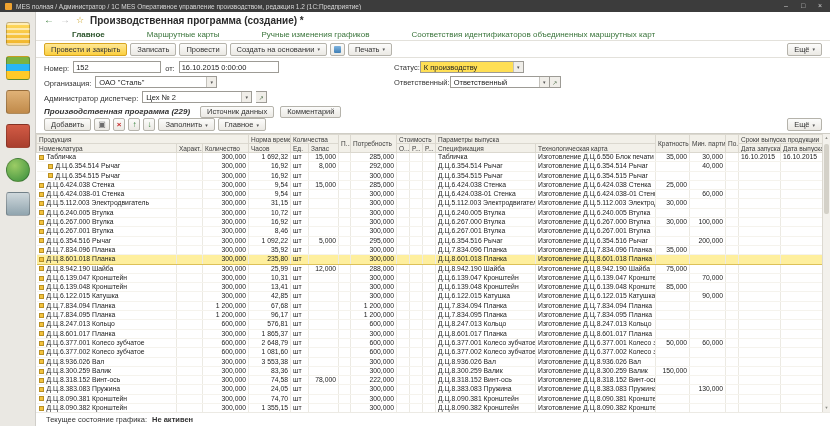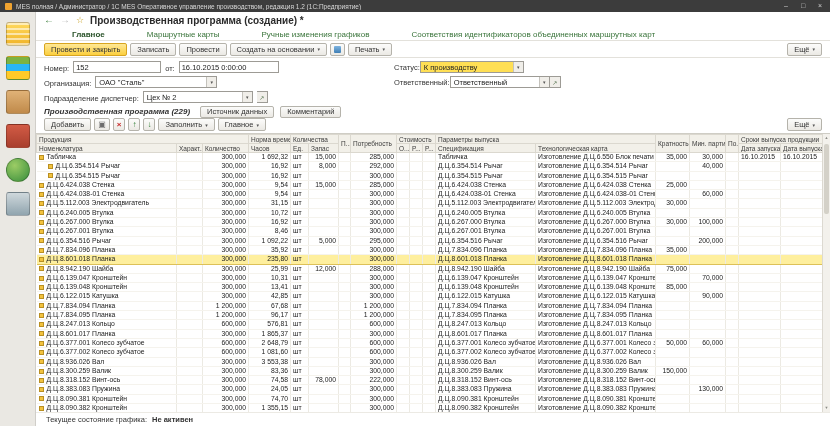--- a/index.html
+++ b/index.html
@@ -165,21 +165,21 @@
         <div class="right-group">
           <label>Ответственный:</label>
           <span class="combo" style="width:100px">
             <span class="combo-val">Ответственный</span>
             <span class="combo-btn">▾</span>
           </span>
           <span class="openbtn">↗</span>
         </div>
       </div>
       <div class="form-row">
-        <label>Подразделение диспетчер:</label>
+        <label>Администратор диспетчер:</label>
         <span class="combo" style="width:110px">
           <span class="combo-val">Цех № 2</span>
           <span class="combo-btn">▾</span>
         </span>
         <span class="openbtn">↗</span>
       </div>
     </div>
 
     <div class="sectionrow">
       <span class="section-title">Производственная программа (229)</span>

